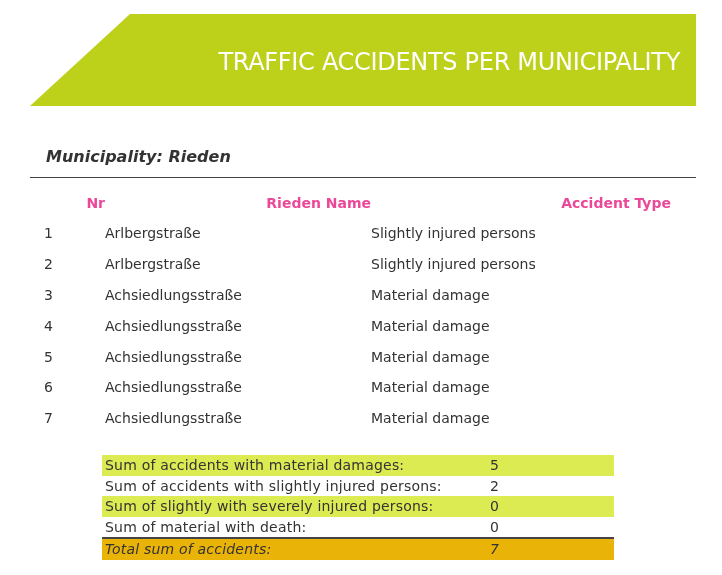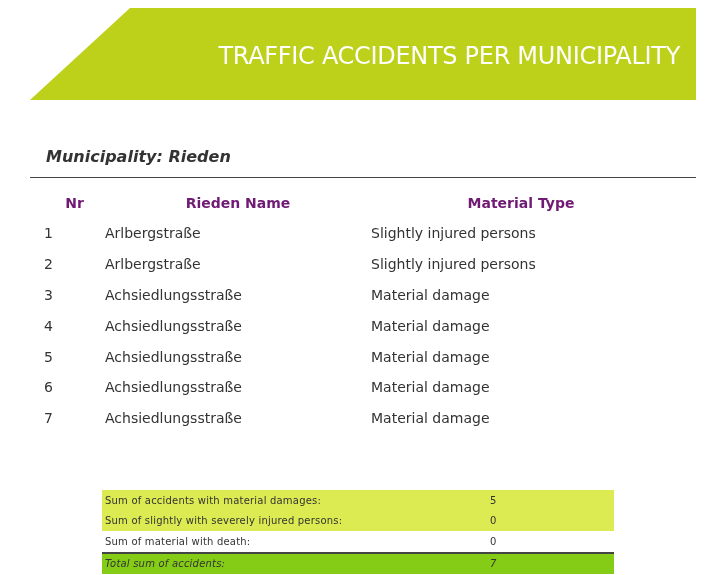--- a/index.html
+++ b/index.html
@@ -1,37 +1,37 @@
 <!DOCTYPE html>
 <html><head>
   <meta charset="utf-8">
   <style>
     html, body { margin: 0; padding: 0; background: #ffffff; }
     body { width: 722px; height: 575px; position: relative; overflow: hidden;
            font-family: "DejaVu Sans", sans-serif; color: #333333; }
-    .banner { position: absolute; left: 30px; top: 8px; width: 666px; height: 68px; text-align: right; }
+    .banner { position: absolute; left: 30px; top: 14px; width: 666px; height: 68px; text-align: right; }
     .banner svg { position: absolute; left: 0; top: 0; }
     .banner-title { position: absolute; right: 16px; top: 34px; color: #ffffff;
                     font-family: "DejaVu Sans", sans-serif; font-size: 24px;
                     letter-spacing: -0.3px; font-weight: normal; white-space: nowrap; }
     .muni-title { position: absolute; left: 46px; top: 147px; font-size: 16px;
                   font-weight: bold; font-style: italic; color: #333333; }
     .divider { position: absolute; left: 30px; top: 177px; width: 666px; height: 1px;
                background: #444444; }
     .acc-table { position: absolute; left: 30px; top: 188px; border-collapse: collapse; font-size: 14px; }
-    .acc-table th { text-align: center; font-weight: bold; height: 30px; padding: 0; color: #701a75; }
+    .acc-table th { text-align: right; font-weight: bold; height: 30px; padding: 0; color: #ec4899; }
     .acc-table td { height: 30.8px; padding: 0; color: #333333; }
     .col-nr { width: 75px; padding-left: 14px !important; box-sizing: border-box; }
     .col-street { width: 266px; }
     .col-type { width: 300px; }
     .sum-table { position: absolute; left: 102px; top: 455px; width: 512px; border-collapse: collapse;
-                 font-size: 10px; letter-spacing: 0.2px; margin-top: 35px; }
+                 font-size: 14px; letter-spacing: 0.2px; }
     .sum-table td { height: 20.5px; padding: 0 0 0 3px; color: #333333; }
     .sum-table tr.light td { background: #DCEB52; }
-    .sum-table tr.total td { background: #84cc16; font-style: italic; border-top: 2px solid #444444; }
+    .sum-table tr.total td { background: #eab308; font-style: italic; border-top: 2px solid #444444; }
     .sum-label { width: 382px; }
   </style>
 </head>
 <body>
 
 <div class="banner">
   <svg width="666" height="92" viewBox="0 0 666 92">
     <polygon points="100,0 666,0 666,92 0,92" fill="#BDD01A"></polygon>
   </svg>
   <div class="banner-title">TRAFFIC ACCIDENTS PER MUNICIPALITY</div>
@@ -39,21 +39,21 @@
 
 <div class="muni-title">Municipality: Rieden</div>
 
 <div class="divider"></div>
 
 <table class="acc-table">
   <thead>
     <tr>
       <th class="col-nr">Nr</th>
       <th class="col-street">Rieden Name</th>
-      <th class="col-type">Material Type</th>
+      <th class="col-type">Accident Type</th>
     </tr>
   </thead>
   <tbody>
     <tr>
       <td class="col-nr">1</td>
       <td>Arlbergstraße</td>
       <td>Slightly injured persons</td>
     </tr>
     <tr>
       <td class="col-nr">2</td>
@@ -87,20 +87,24 @@
     </tr>
   </tbody>
 </table>
 
 <table class="sum-table">
   <tbody>
       <tr class="light">
     <td class="sum-label">Sum of accidents with material damages:</td>
     <td>5</td>
   </tr>
+  <tr>
+    <td class="sum-label">Sum of accidents with slightly injured persons:</td>
+    <td>2</td>
+  </tr>
   <tr class="light">
     <td class="sum-label">Sum of slightly with severely injured persons:</td>
     <td>0</td>
   </tr>
   <tr>
     <td class="sum-label">Sum of material with death:</td>
     <td>0</td>
   </tr>
   <tr class="total">
     <td class="sum-label">Total sum of accidents:</td>

